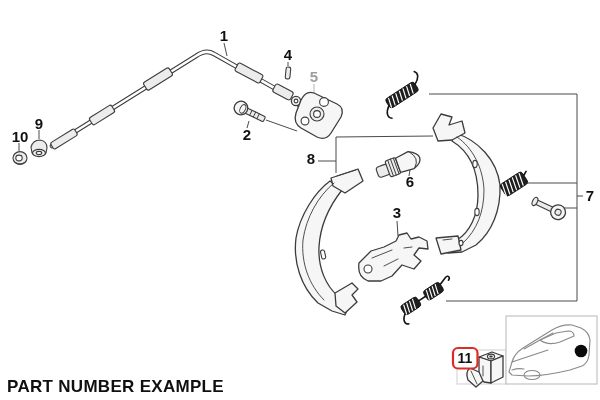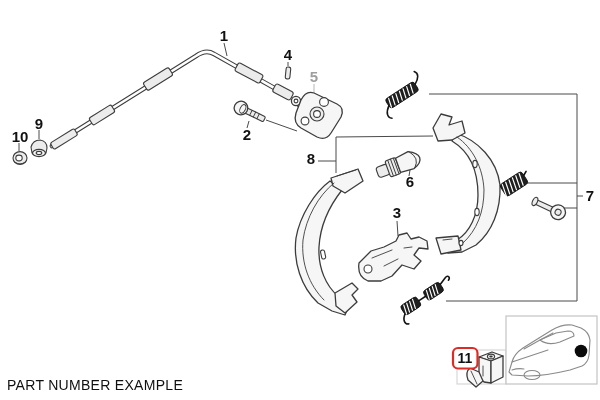--- a/index.html
+++ b/index.html
@@ -22,22 +22,22 @@
   .spring{fill:var(--spring-dark);stroke:#101010;stroke-width:0.8;}
   .stripe{stroke:#ffffff;stroke-width:1.2;stroke-linecap:round;fill:none;}
   .wire{fill:none;stroke:#151515;stroke-width:1.6;stroke-linecap:round;}
   .thin{fill:none;stroke:var(--line-art);stroke-width:0.9;stroke-linecap:round;}
   .callout{font:bold 15px "Liberation Sans",sans-serif;fill:var(--callout-text);text-anchor:middle;}
   .callout.muted{fill:var(--callout-muted);}
   .callout11{font:bold 14px "Liberation Sans",sans-serif;fill:var(--callout-text);text-anchor:middle;}
   .carline{fill:none;stroke:#8a8a8a;stroke-width:1.1;stroke-linejoin:round;stroke-linecap:round;}
   .insetbox{fill:#ffffff;stroke:var(--inset-box-border);stroke-width:1.2;}
   .insetbox.faint{stroke:#d8d8d8;}
-  .caption{position:absolute;left:7px;top:377px;font-size:14px;letter-spacing:.3px;
-           color:#101010;font-weight:400;}
+  .caption{position:absolute;left:7px;top:377px;font-size:17px;letter-spacing:.3px;
+           color:#101010;font-weight:700;}
 </style>
 </head>
 <body>
 
 <div class="stage">
 <svg width="600" height="400" viewBox="0 0 600 400">
 
   <g>
     <path class="leader" d="M224,43 L227,56"></path>
     <path class="leader" d="M288,62 L288,66"></path>

